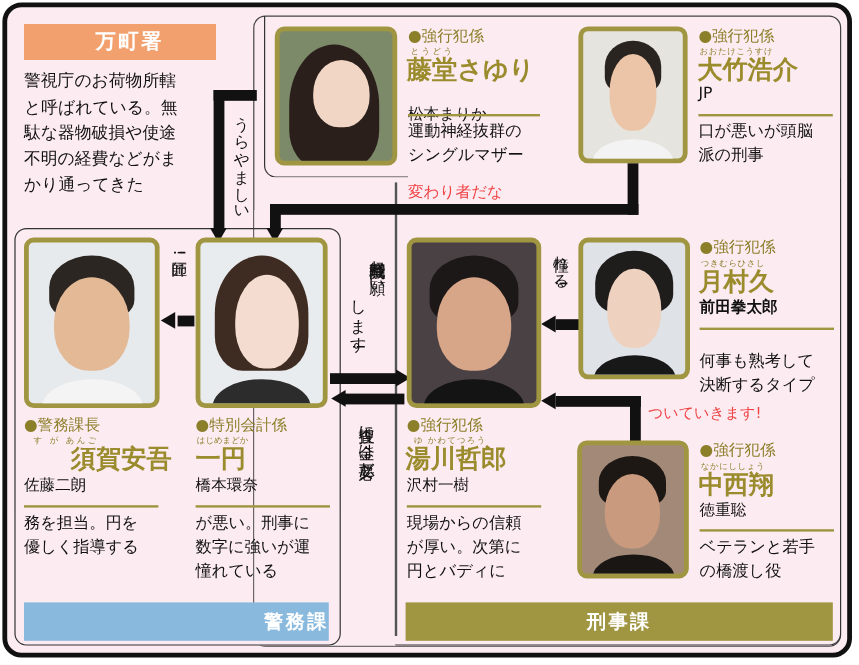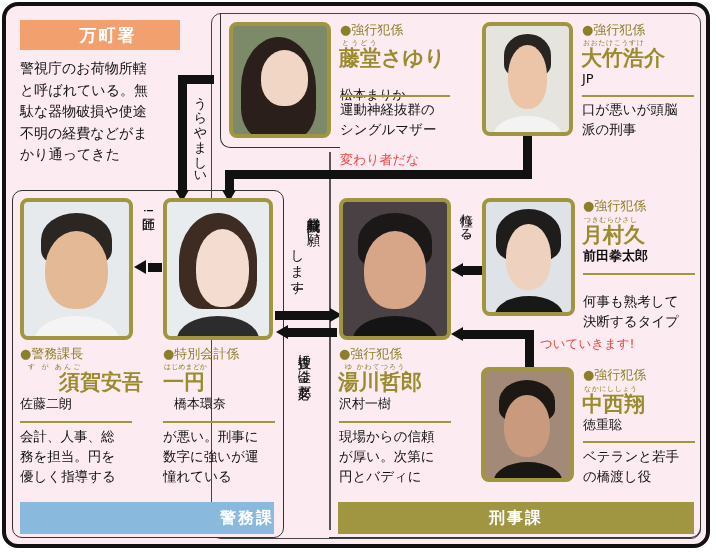--- a/index.html
+++ b/index.html
@@ -106,34 +106,33 @@
   <div class="hair" style="left:16%;top:8%;width:68%;height:40%;background:#2b2622;"></div>
   <div class="head" style="left:20%;top:22%;width:60%;height:58%;background:#e3b996;"></div>
   <div class="body" style="background:#f4f4f4;"></div>
 </div>
 <div class="role" style="left:20px;top:345px;">●警務課長</div>
 <div class="ruby" style="left:28px;top:362px;">す が あんご</div>
 <div class="cname" style="left:19px;top:368px;margin-left:40px;">須賀安吾</div>
 <div class="actor" style="left:20px;top:395px;">佐藤二朗</div>
 <div class="rule" style="left:20px;top:421px;width:112px;"></div>
 <div class="desc" style="left:20px;top:426px;">
-  <div>会計、人事、総</div>
   <div>務を担当。円を</div>
   <div>優しく指導する</div>
 </div>
 
 <div class="photo" style="left:163px;top:198px;width:110px;height:142px;background:#e9ecee;">
   <div class="hair" style="left:12%;top:8%;width:76%;height:72%;background:#3e2b22;"></div>
   <div class="head" style="left:28%;top:20%;width:52%;height:58%;background:#f4ddd0;"></div>
   <div class="body" style="background:#2c2c2c;"></div>
 </div>
 <div class="role" style="left:163px;top:345px;">●特別会計係</div>
 <div class="ruby" style="left:164px;top:362px;letter-spacing:0;">はじめまどか</div>
 <div class="cname" style="left:163px;top:368px;">一円</div>
-<div class="actor" style="left:174px;top:395px;">橋本環奈</div>
+<div class="actor" style="left:163px;top:395px;">橋本環奈</div>
 <div class="rule" style="left:163px;top:421px;width:112px;"></div>
 <div class="desc" style="left:163px;top:426px;">
   <div>が悪い。刑事に</div>
   <div>数字に強いが運</div>
   <div>憧れている</div>
 </div>
 
 <div class="photo" style="left:339px;top:198px;width:112px;height:142px;background:#4a4145;">
   <div class="hair" style="left:14%;top:8%;width:72%;height:42%;background:#1c1818;"></div>
   <div class="head" style="left:20%;top:22%;width:60%;height:58%;background:#d7a588;"></div>

